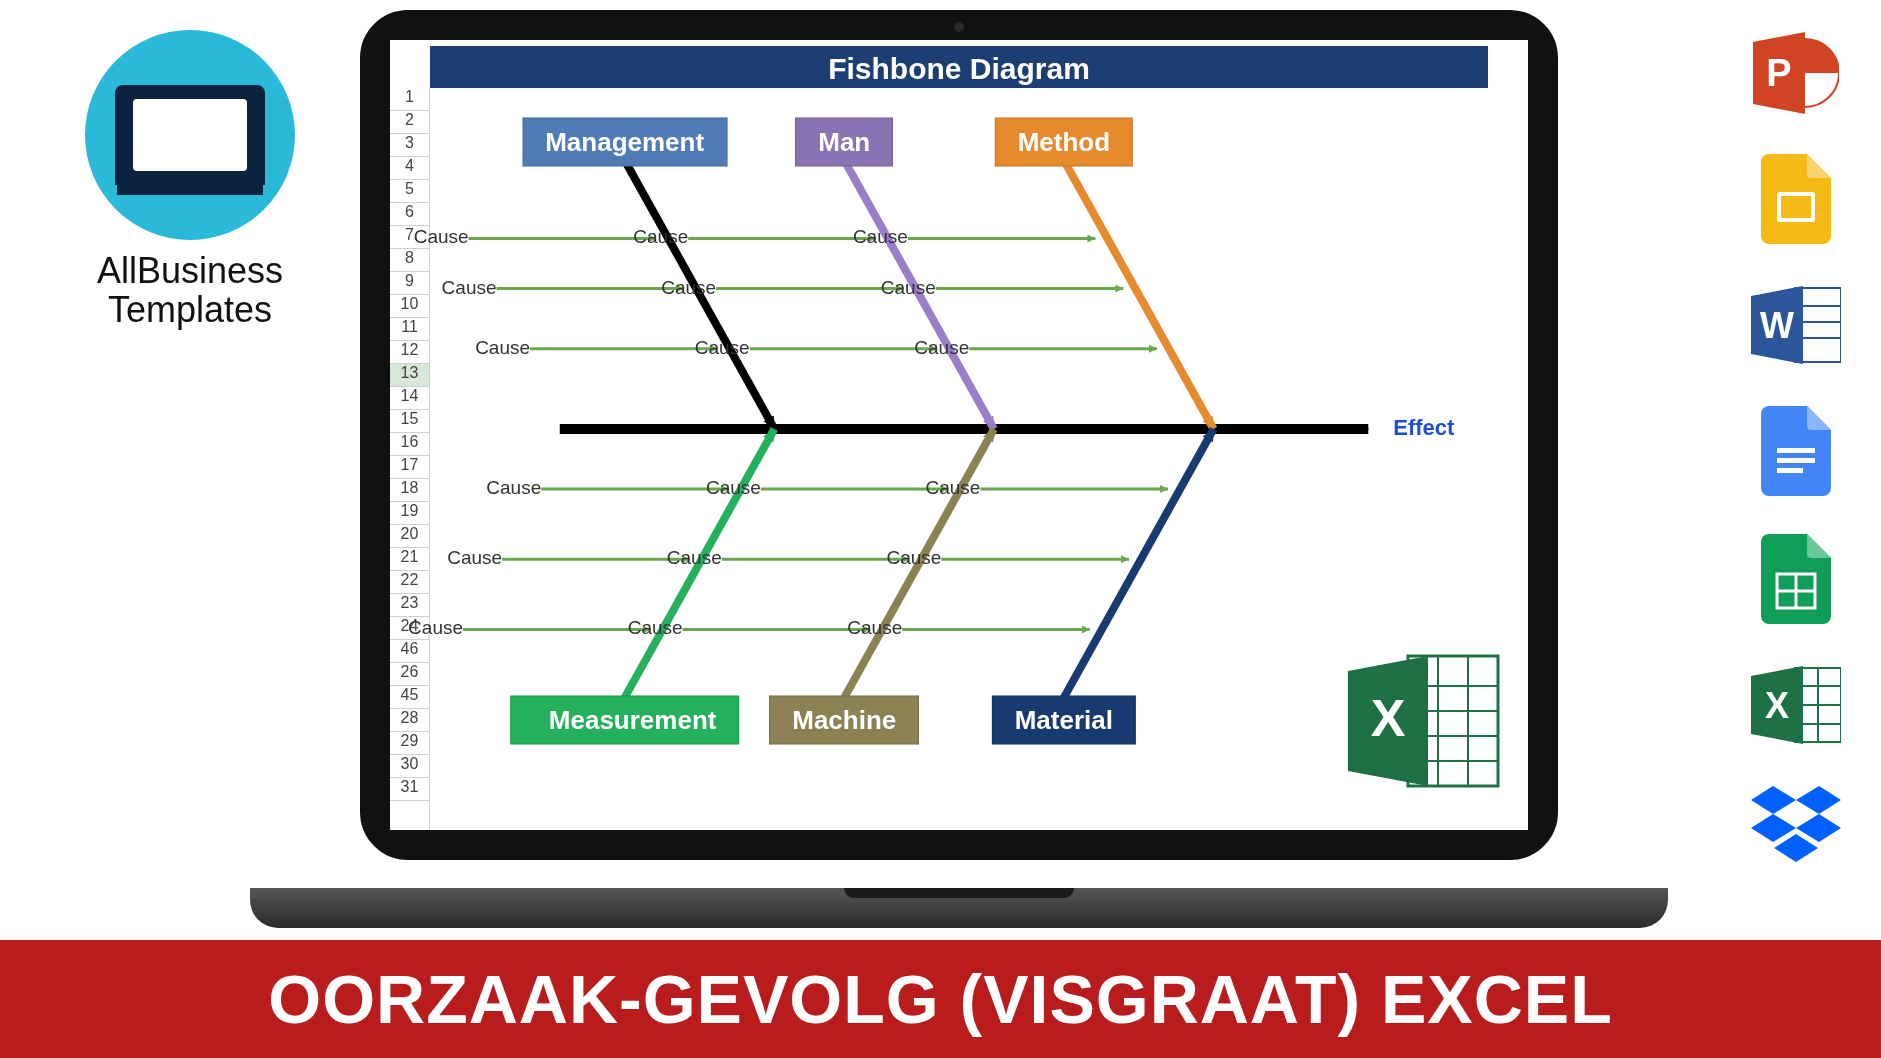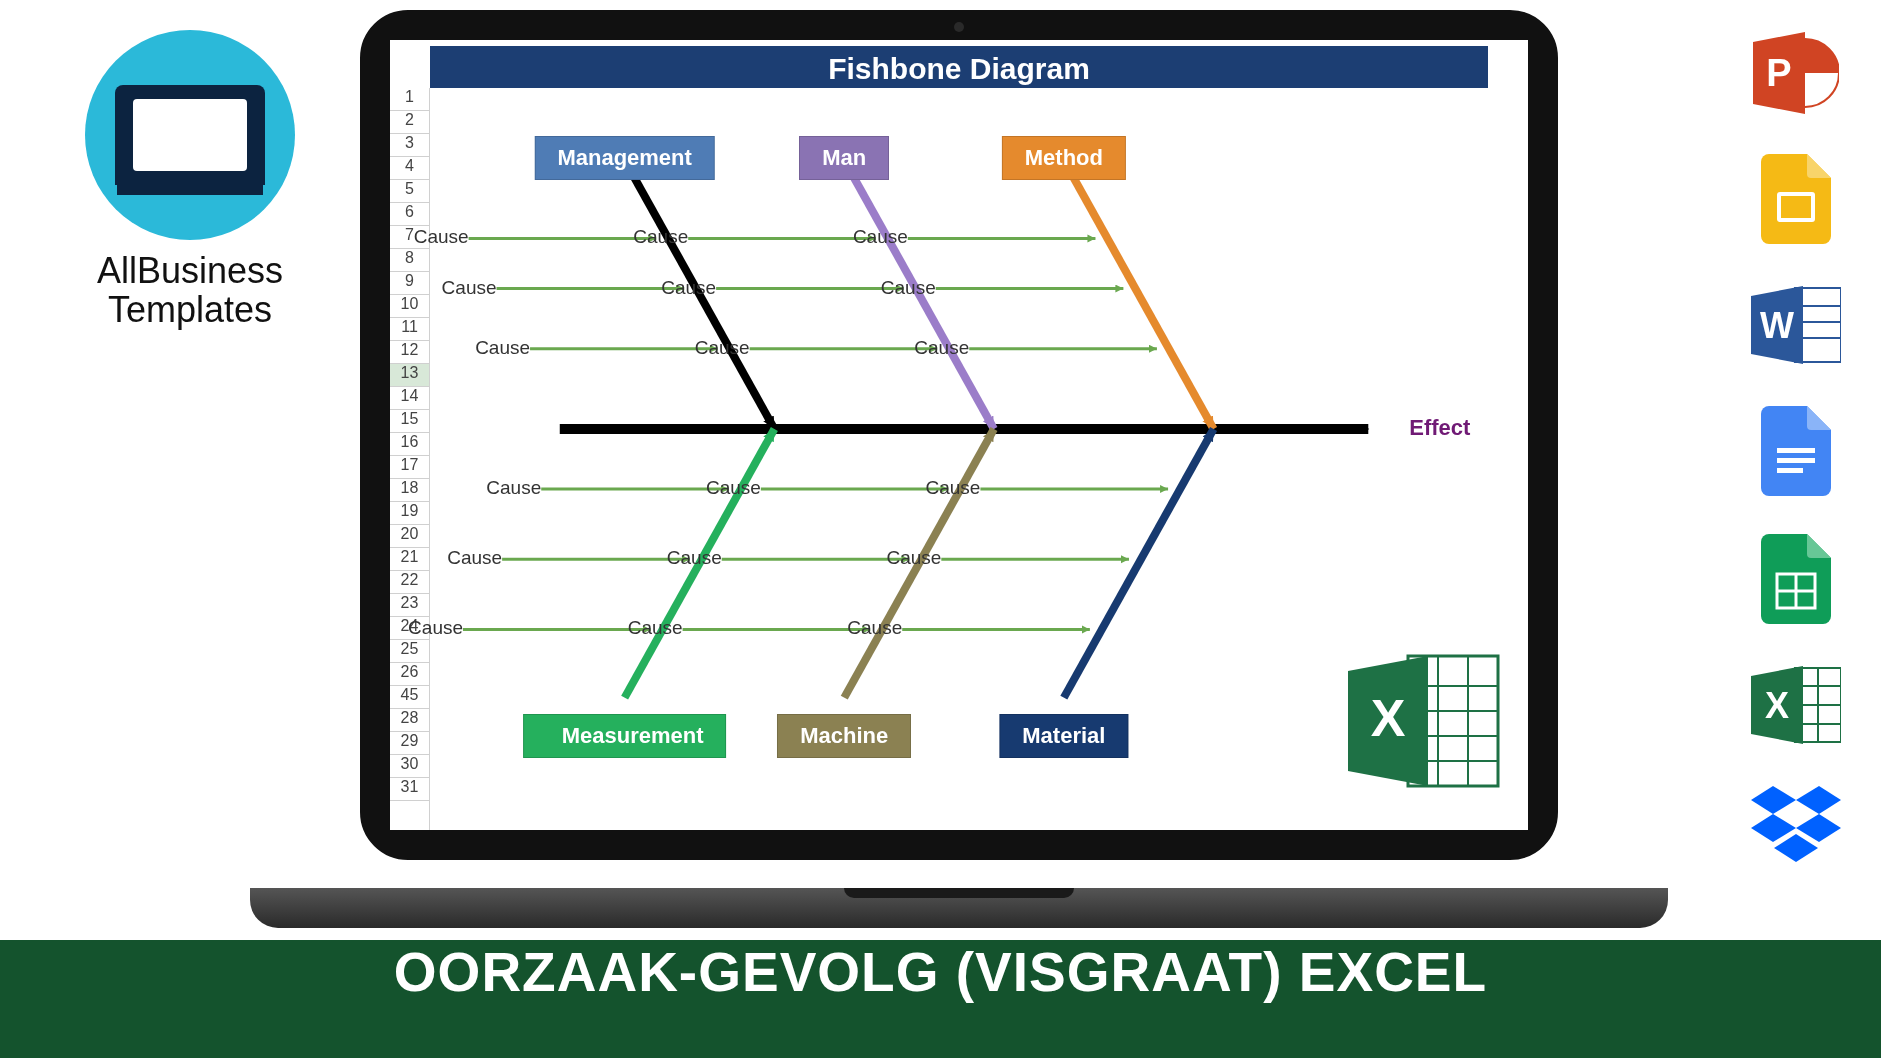--- a/index.html
+++ b/index.html
@@ -108,36 +108,34 @@
     position:absolute; left:40px; right:0; top:48px; bottom:0;
     background:#fff;
   }
   .diagram-svg{position:absolute; inset:0; width:100%; height:100%;}
 
   .cat-box{
     position:absolute;
     padding:8px 22px;
     color:#fff;
     font-weight:bold;
-    font-size:22px;
+    font-size:26px;
     border:1px solid rgba(0,0,0,.15);
     white-space:nowrap;
-    margin-top:16px;
   }
   .cause-label{
     position:absolute;
     font-size:19px;
     color:#333;
   }
   .effect-label{
     position:absolute;
     font-size:22px;
     font-weight:bold;
-    color:#701a75;
-    margin-left:16px;
+    color:#1d4ed8;
   }
 
   
   .excel-icon-big{
     position:absolute; right:20px; bottom:30px;
   }
 
   
   .apps{
     position:absolute;
@@ -147,27 +145,27 @@
     align-items:center;
     gap:38px;
   }
   .apps svg{display:block;}
 
   
   .footer{
     position:absolute;
     left:0; right:0; bottom:0;
     height:118px;
-    background:#14532d;
+    background:#b91c1c;
     color:#fff;
     text-align:center;
-    font-size:55px;
+    font-size:68px;
     font-weight:bold;
     letter-spacing:1px;
-    display:flex; align-items:flex-start; justify-content:center;
+    display:flex; align-items:center; justify-content:center;
   }
 </style>
 </head>
 <body>
 
 <div class="brand">
   <div class="brand-icon">
     <div class="brand-laptop">
       <div class="brand-lines">
           <span></span>
@@ -205,21 +203,21 @@
           <div>15</div>
           <div>16</div>
           <div>17</div>
           <div>18</div>
           <div>19</div>
           <div>20</div>
           <div>21</div>
           <div>22</div>
           <div>23</div>
           <div>24</div>
-          <div>25</div>
+          <div>46</div>
           <div>26</div>
           <div>45</div>
           <div>28</div>
           <div>29</div>
           <div>30</div>
           <div>31</div>
         </div>
 
       <div class="diagram-wrap">
         <svg class="diagram-svg" viewBox="0 0 1100 740" preserveAspectRatio="none">

